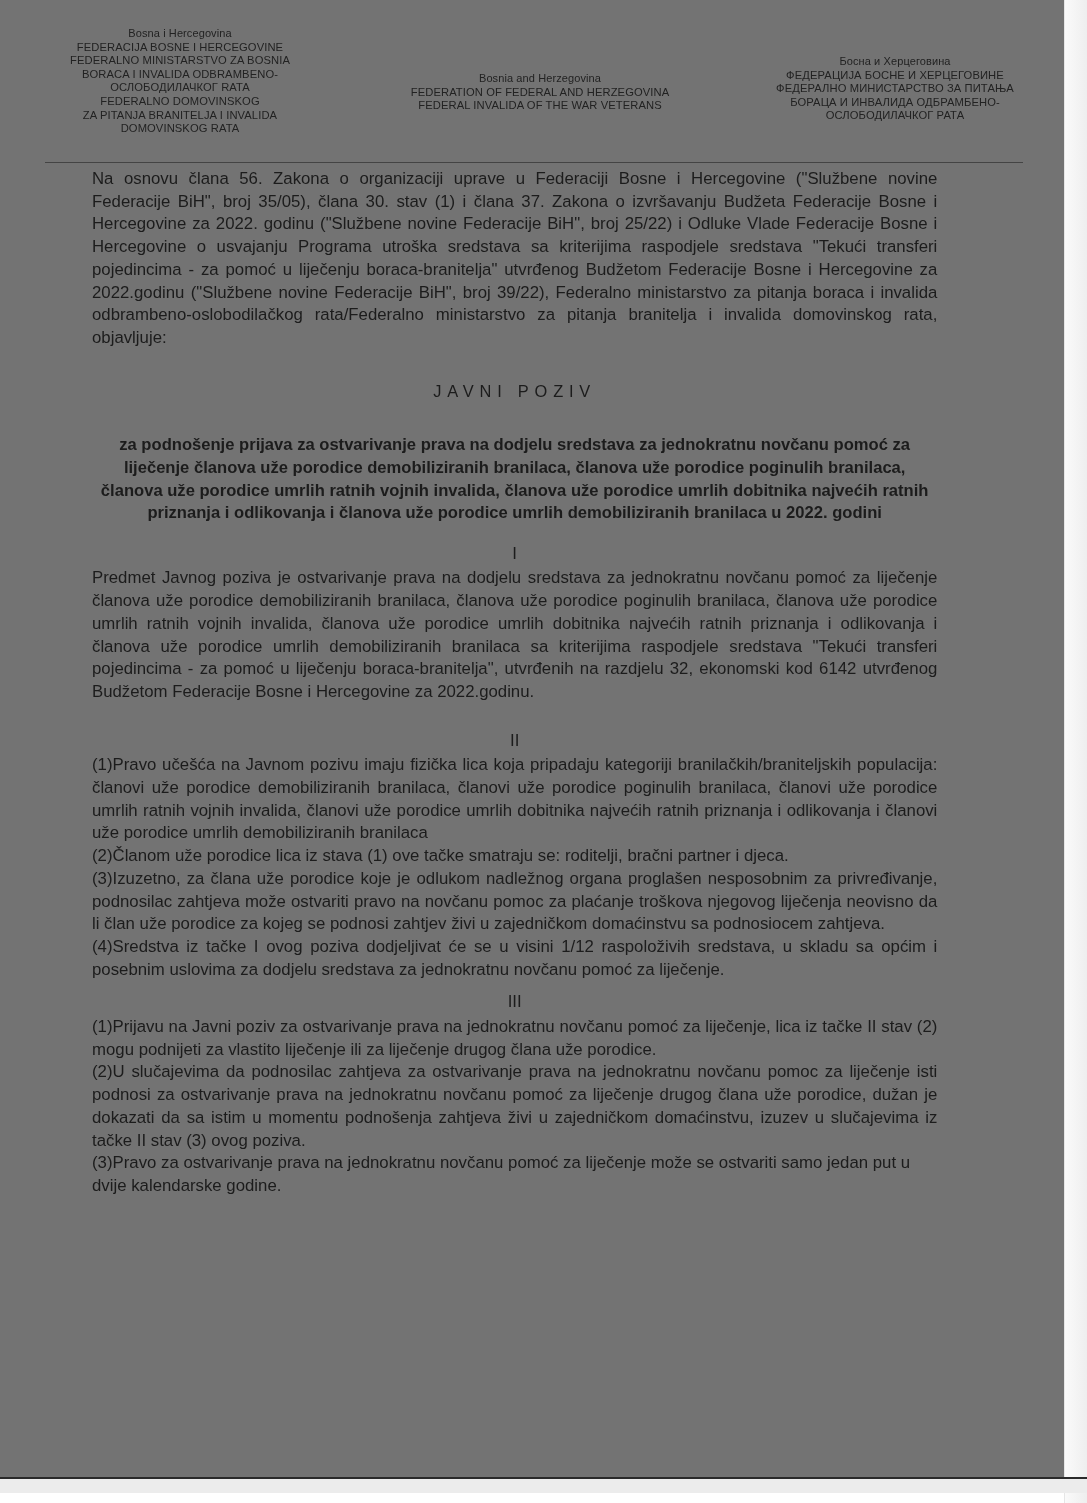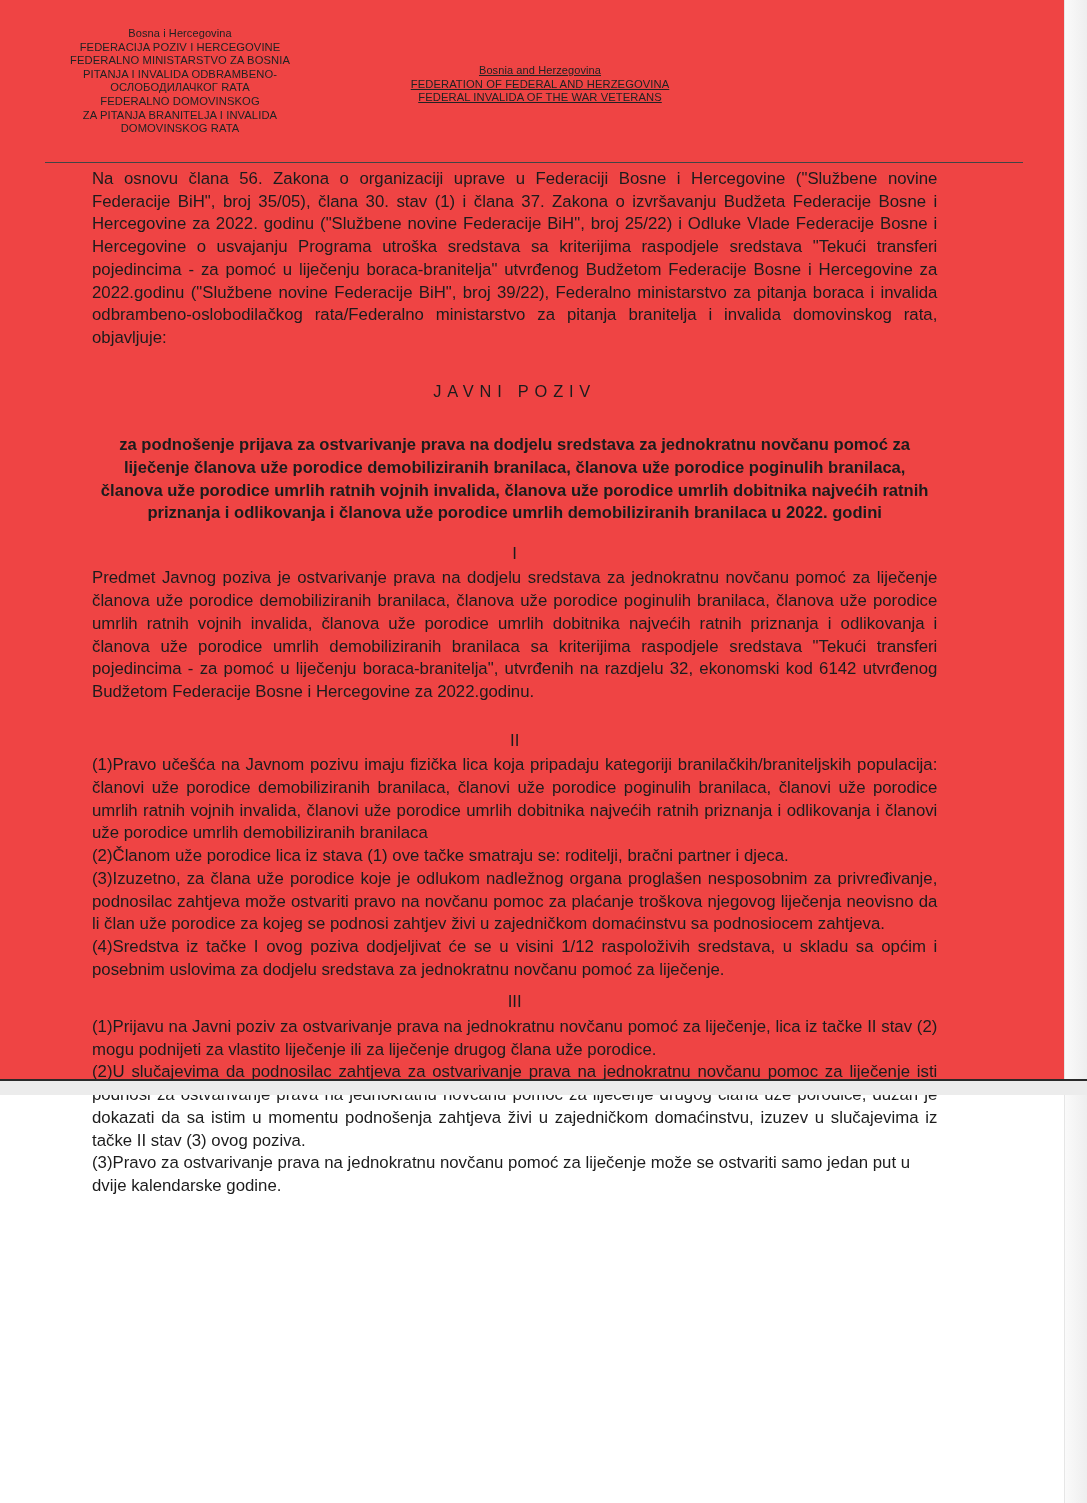--- a/index.html
+++ b/index.html
@@ -11,22 +11,22 @@
     width: 1087px;
     height: 1503px;
     position: relative;
     overflow: hidden;
     font-family: "Liberation Sans", sans-serif;
     color: #1a1a1a;
   }
   .page {
     position: absolute;
     left: 0; top: 0;
-    width: 1087px; height: 1095px;
-    background: #ef4444;
+    width: 1087px; height: 1493px;
+    background: #737373;
   }
   .right-edge {
     position: absolute;
     right: 0; top: 0;
     width: 22px; height: 1503px;
     background: linear-gradient(to right, #fafafa, #eeeeee);
     border-left: 1px solid #e6e6e6;
   }
   .bottom-edge {
     position: absolute;
@@ -39,21 +39,21 @@
   .hdr {
     position: absolute;
     text-align: center;
     font-size: 11.2px;
     line-height: 13.6px;
     color: #222;
     letter-spacing: 0.1px;
   }
   .hdr .small { font-size: 11px; }
   .hdr-left { left: 50px; top: 27px; width: 260px; }
-  .hdr-mid { left: 375px; top: 64px; width: 330px; text-decoration: underline; }
+  .hdr-mid { left: 375px; top: 72px; width: 330px; }
   .hdr-right { left: 740px; top: 55px; width: 310px; }
   .hdr-line {
     position: absolute;
     left: 45px; top: 162px;
     width: 978px; height: 0;
     border-top: 1.5px solid #444;
   }
   
   .content {
     position: absolute;
@@ -96,35 +96,42 @@
   .para { text-align: justify; }
   .para.last { text-align: left; }
 </style>
 </head>
 <body>
 
 <div class="page">
 
   <div class="hdr hdr-left">
     <div class="small">Bosna i Hercegovina</div>
-    <div>FEDERACIJA POZIV I HERCEGOVINE</div>
+    <div>FEDERACIJA BOSNE I HERCEGOVINE</div>
     <div>FEDERALNO MINISTARSTVO ZA BOSNIA</div>
-    <div>PITANJA I INVALIDA ODBRAMBENO-</div>
+    <div>BORACA I INVALIDA ODBRAMBENO-</div>
     <div>ОСЛОБОДИЛАЧКОГ RATA</div>
     <div>FEDERALNO DOMOVINSKOG</div>
     <div>ZA PITANJA BRANITELJA I INVALIDA</div>
     <div>DOMOVINSKOG RATA</div>
   </div>
 
   <div class="hdr hdr-mid">
     <div class="small">Bosnia and Herzegovina</div>
     <div>FEDERATION OF FEDERAL AND HERZEGOVINA</div>
     <div>FEDERAL INVALIDA OF THE WAR VETERANS</div>
   </div>
 
+  <div class="hdr hdr-right">
+    <div class="small">Босна и Херцеговина</div>
+    <div>ФЕДЕРАЦИЈА БОСНЕ И ХЕРЦЕГОВИНЕ</div>
+    <div>ФЕДЕРАЛНО МИНИСТАРСТВО ЗА ПИТАЊА</div>
+    <div>БОРАЦА И ИНВАЛИДА ОДБРАМБЕНО-</div>
+    <div>ОСЛОБОДИЛАЧКОГ РАТА</div>
+  </div>
 
   <div class="hdr-line"></div>
 
   <div class="content">
     <p class="intro">Na osnovu člana 56. Zakona o organizaciji uprave u Federaciji Bosne i Hercegovine ("Službene novine Federacije BiH", broj 35/05), člana 30. stav (1) i člana 37. Zakona o izvršavanju Budžeta Federacije Bosne i Hercegovine za 2022. godinu ("Službene novine Federacije BiH", broj 25/22) i Odluke Vlade Federacije Bosne i Hercegovine o usvajanju Programa utroška sredstava sa kriterijima raspodjele sredstava "Tekući transferi pojedincima - za pomoć u liječenju boraca-branitelja" utvrđenog Budžetom Federacije Bosne i Hercegovine za 2022.godinu ("Službene novine Federacije BiH", broj 39/22), Federalno ministarstvo za pitanja boraca i invalida odbrambeno-oslobodilačkog rata/Federalno ministarstvo za pitanja branitelja i invalida domovinskog rata, objavljuje:</p>
 
     <p class="title">JAVNI POZIV</p>
 
     <p class="subtitle">za podnošenje prijava za ostvarivanje prava na dodjelu sredstava za jednokratnu novčanu pomoć za liječenje članova uže porodice demobiliziranih branilaca, članova uže porodice poginulih branilaca, članova uže porodice umrlih ratnih vojnih invalida, članova uže porodice umrlih dobitnika najvećih ratnih priznanja i odlikovanja i članova uže porodice umrlih demobiliziranih branilaca u 2022. godini</p>
 

